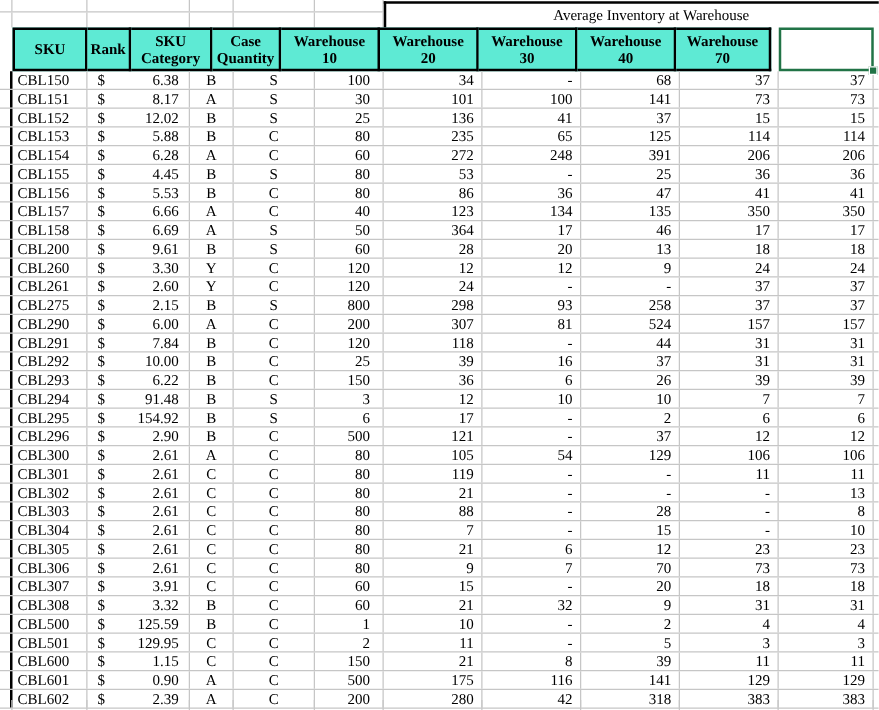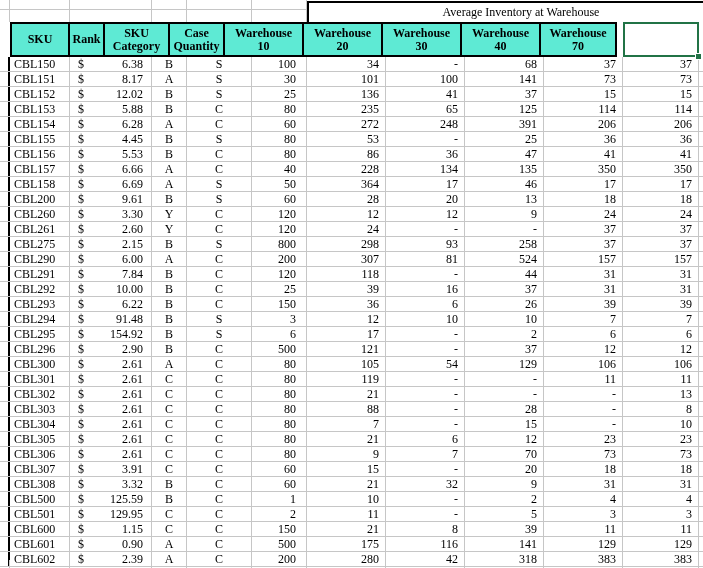--- a/index.html
+++ b/index.html
@@ -272,21 +272,21 @@
       <div class="row">
         <div class="c mL cw0"></div>
         <div class="c sku cw1">CBL157</div>
         <div class="c price cw2">
           <div class="cur">$</div>
           <div class="val">6.66</div>
         </div>
         <div class="c rank cw3">A</div>
         <div class="c cat cw4">C</div>
         <div class="c caseq cw5">40</div>
-        <div class="c wh cw6">228</div>
+        <div class="c wh cw6">123</div>
         <div class="c wh cw6">134</div>
         <div class="c wh cw6">135</div>
         <div class="c wh cw6">350</div>
         <div class="c wh cw7">350</div>
         <div class="c mR cw8"></div>
       </div>
       <div class="row">
         <div class="c mL cw0"></div>
         <div class="c sku cw1">CBL158</div>
         <div class="c price cw2">

